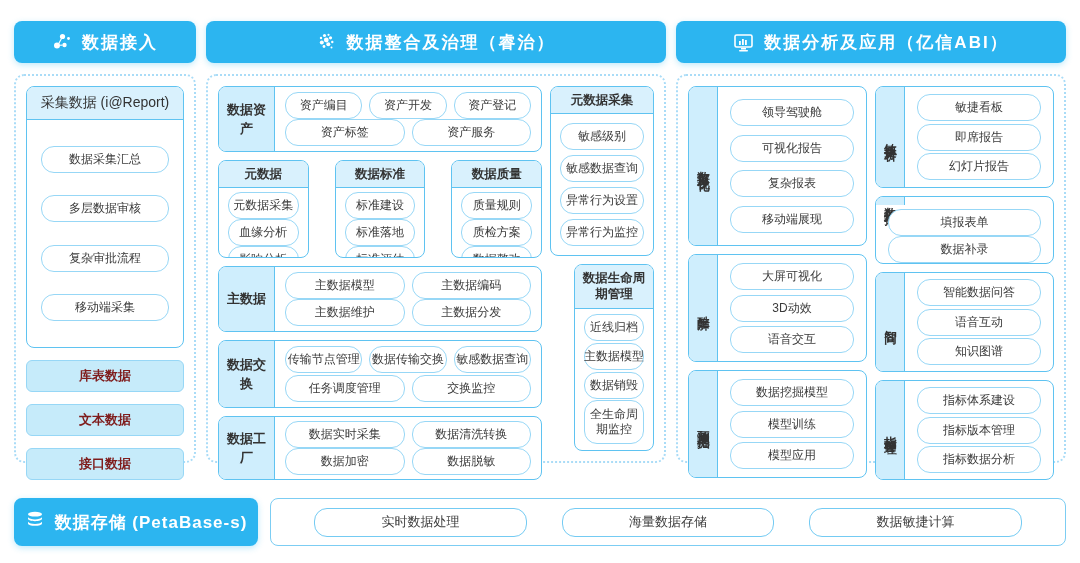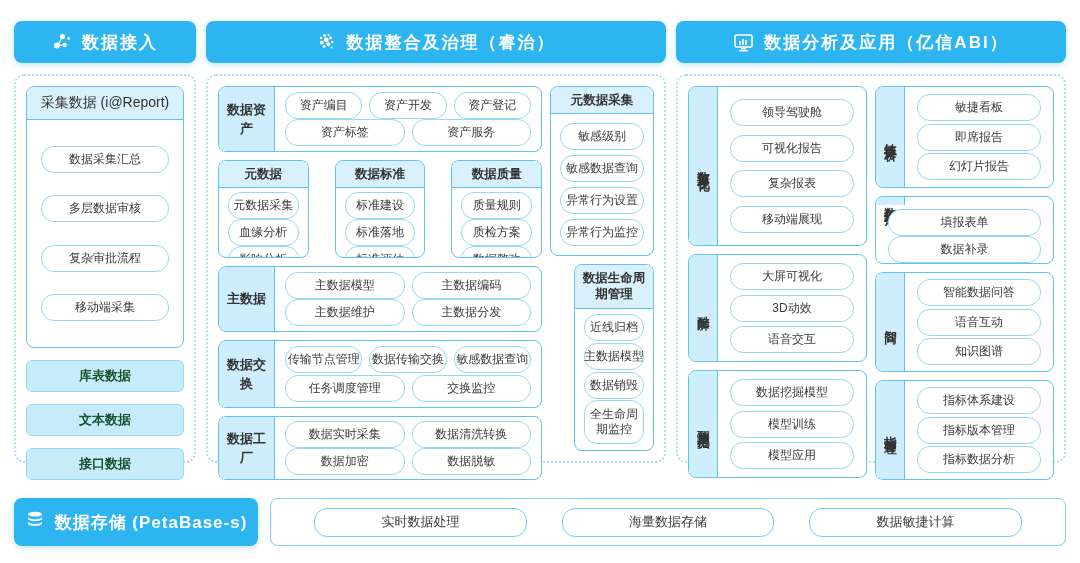--- a/index.html
+++ b/index.html
@@ -22,21 +22,21 @@
   .col-ana{flex:1;}
   .hdr{height:42px;flex:none;border-radius:8px;background:var(--accent);color:#fff;display:flex;align-items:center;justify-content:center;gap:10px;font-size:17px;font-weight:700;letter-spacing:2px;box-shadow:0 2px 6px rgba(44,181,240,.30);}
   .hdr .ic{display:flex;align-items:center;}
   .dotted{flex:1;min-height:0;border:2px dotted var(--dot);border-radius:10px;padding:10px;box-sizing:border-box;display:flex;}
   
   .ingest-body{flex-direction:column;gap:12px;}
   .report-panel{height:260px;flex:none;border:1.5px solid var(--pb);border-radius:8px;background:#fff;display:flex;flex-direction:column;overflow:hidden;}
   .panel-hd{background:var(--hd);border-bottom:1.5px solid var(--pb);text-align:center;font-size:14px;font-weight:400;color:#333;padding:7px 2px;}
   .panel-bd{flex:1;display:flex;flex-direction:column;justify-content:space-evenly;padding:4px 14px;}
   .chip{border:1px solid var(--ib);border-radius:13px;height:25px;flex:none;display:flex;align-items:center;justify-content:center;font-size:12px;color:var(--txt);background:#fff;white-space:nowrap;}
-  .filled-btn{height:30px;flex:none;border:1px solid var(--ib);border-radius:6px;background:var(--fill);display:flex;align-items:center;justify-content:center;font-size:13px;font-weight:600;color:#14532d;}
+  .filled-btn{height:30px;flex:none;border:1px solid var(--ib);border-radius:6px;background:var(--fill);display:flex;align-items:center;justify-content:center;font-size:13px;font-weight:600;color:#7f1d1d;}
   
   .gov-wrap{gap:8px;}
   .gov-main{flex:1;display:flex;flex-direction:column;gap:8px;min-width:0;}
   .sec{display:flex;border:1.5px solid var(--pb);border-radius:8px;background:#fff;overflow:hidden;flex:none;}
   .sec-label{width:56px;flex:none;background:var(--lb);border-right:1.5px solid var(--pb);display:flex;align-items:center;justify-content:center;text-align:center;font-size:13px;font-weight:600;color:#333;padding:0 6px;box-sizing:border-box;line-height:1.5;}
   .sec-items{flex:1;display:flex;flex-direction:column;justify-content:space-evenly;padding:4px 10px;min-width:0;}
   .row{display:flex;gap:7px;}
   .row .chip{flex:1;min-width:0;}
   .h64{height:64px;}.h66{height:66px;}.h62{height:62px;}
   .trio{display:flex;gap:26px;height:98px;flex:none;}

